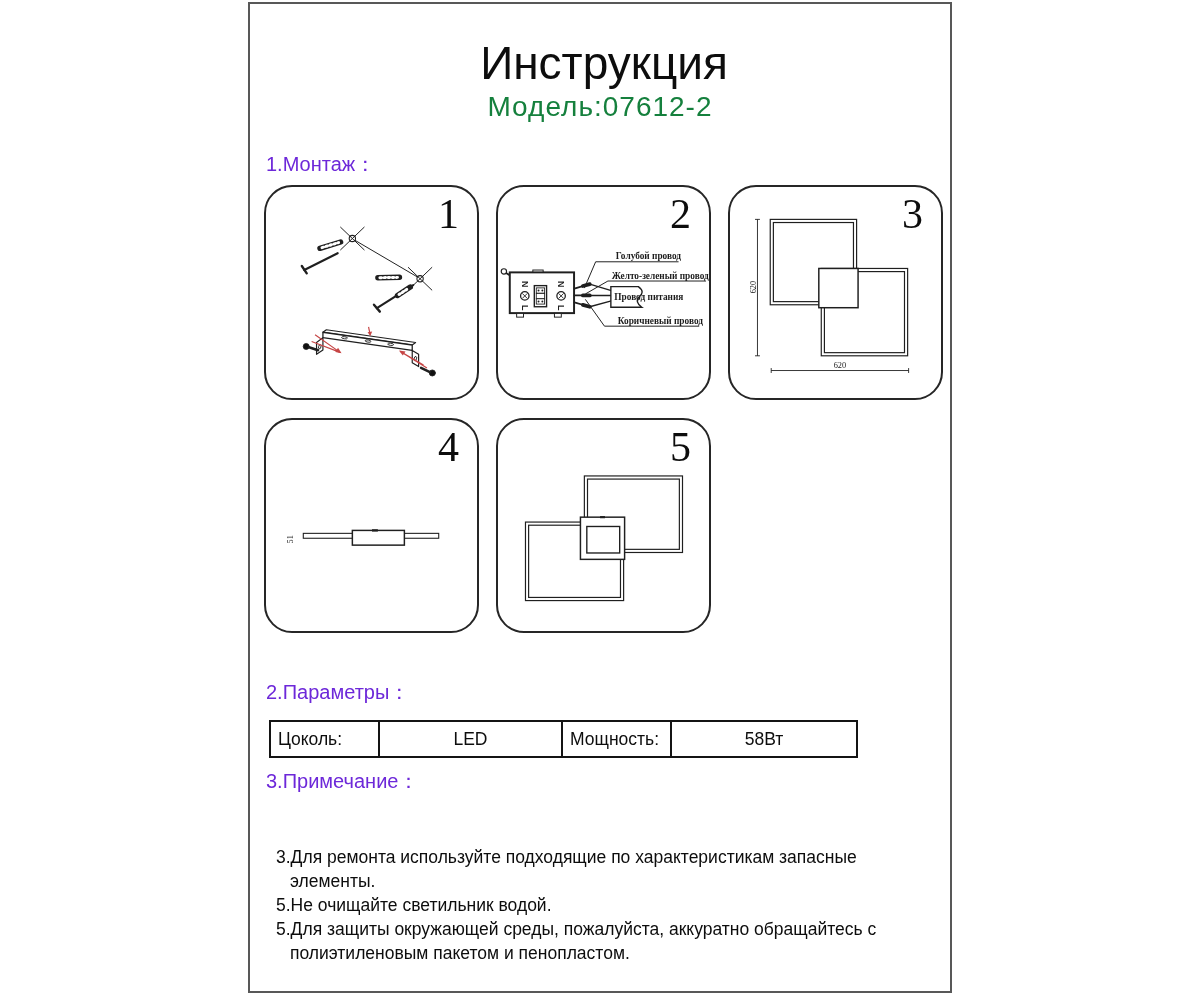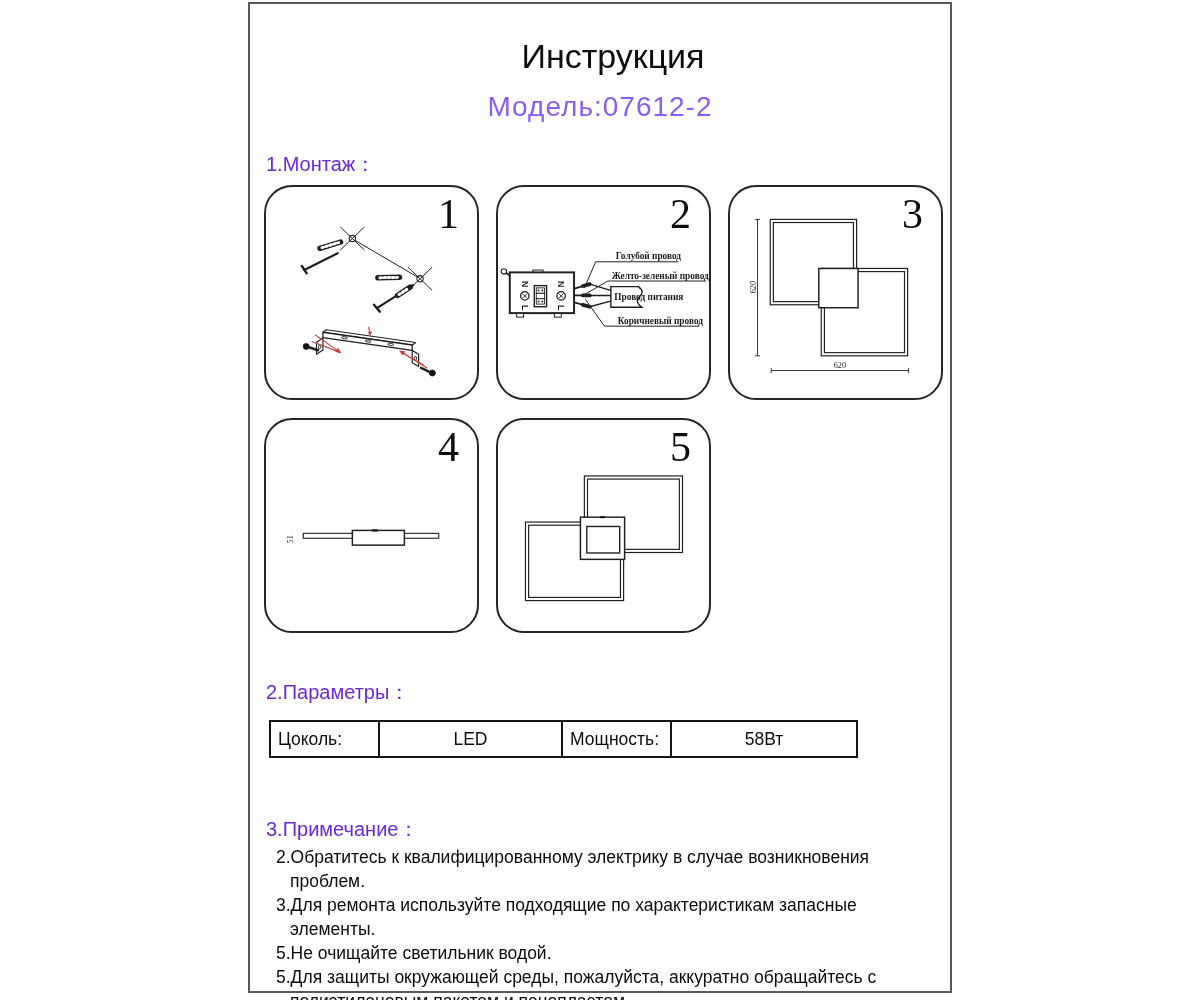--- a/index.html
+++ b/index.html
@@ -5,28 +5,28 @@
   html,body{margin:0;padding:0}
   body{
     width:1200px;height:1000px;position:relative;background:#ffffff;
     font-family:"Liberation Sans","DejaVu Sans",sans-serif;color:#111;
     overflow:hidden;
   }
   .page{
     position:absolute;left:248px;top:2px;width:704px;height:991px;
     background:#fff;border:2px solid #585858;box-sizing:border-box;
   }
-  .title{position:absolute;top:34px;left:13px;width:100%;text-align:center;
-    font-size:34px;line-height:1.1;font-weight:400;color:#0d0d0d}
+  .title{position:absolute;top:34px;left:4px;width:100%;text-align:center;
+    font-size:46px;line-height:1.1;font-weight:400;color:#0d0d0d}
   .model{position:absolute;top:88px;left:0;width:100%;text-align:center;
-    font-size:28px;line-height:1.1;letter-spacing:1px;color:#8b5cf6}
+    font-size:28px;line-height:1.1;letter-spacing:1px;color:#15803d}
   .sec{position:absolute;left:16px;font-size:20px;color:#6d28d9}
   #sec1{top:147px}
   #sec2{top:675px}
-  #sec3{top:812px}
+  #sec3{top:764px}
   .panel{position:absolute;width:211px;height:211px;border:2px solid #262626;
     border-radius:28px;background:#fff;box-sizing:content-box}
   .p1{left:14px;top:181px}
   .p2{left:246px;top:181px}
   .p3{left:478px;top:181px}
   .p4{left:14px;top:414px}
   .p5{left:246px;top:414px}
   .panel svg.art{position:absolute;left:0;top:0;width:211px;height:211px}
   .pnum{position:absolute;top:4px;right:18px;
     font-family:"Liberation Serif","DejaVu Serif",serif;font-size:42px;line-height:1.1;color:#0d0d0d}
@@ -221,20 +221,19 @@
       <td class="val">LED</td>
       <td class="lbl">Мощность:</td>
       <td class="val">58Вт</td>
     </tr>
   </tbody>
     </table>
 
   <div class="sec" id="sec3">3.Примечание：</div>
 
   <ol class="notes">
-    <li>2.Обратитесь к квалифицированному электрику в случае возникновения проблем.</li>
     <li>3.Для ремонта используйте подходящие по характеристикам запасные элементы.</li>
     <li>5.Не очищайте светильник водой.</li>
     <li>5.Для защиты окружающей среды, пожалуйста, аккуратно обращайтесь с
 полиэтиленовым пакетом и пенопластом.</li>
   </ol>
 
 </div>
 
 </body></html>

